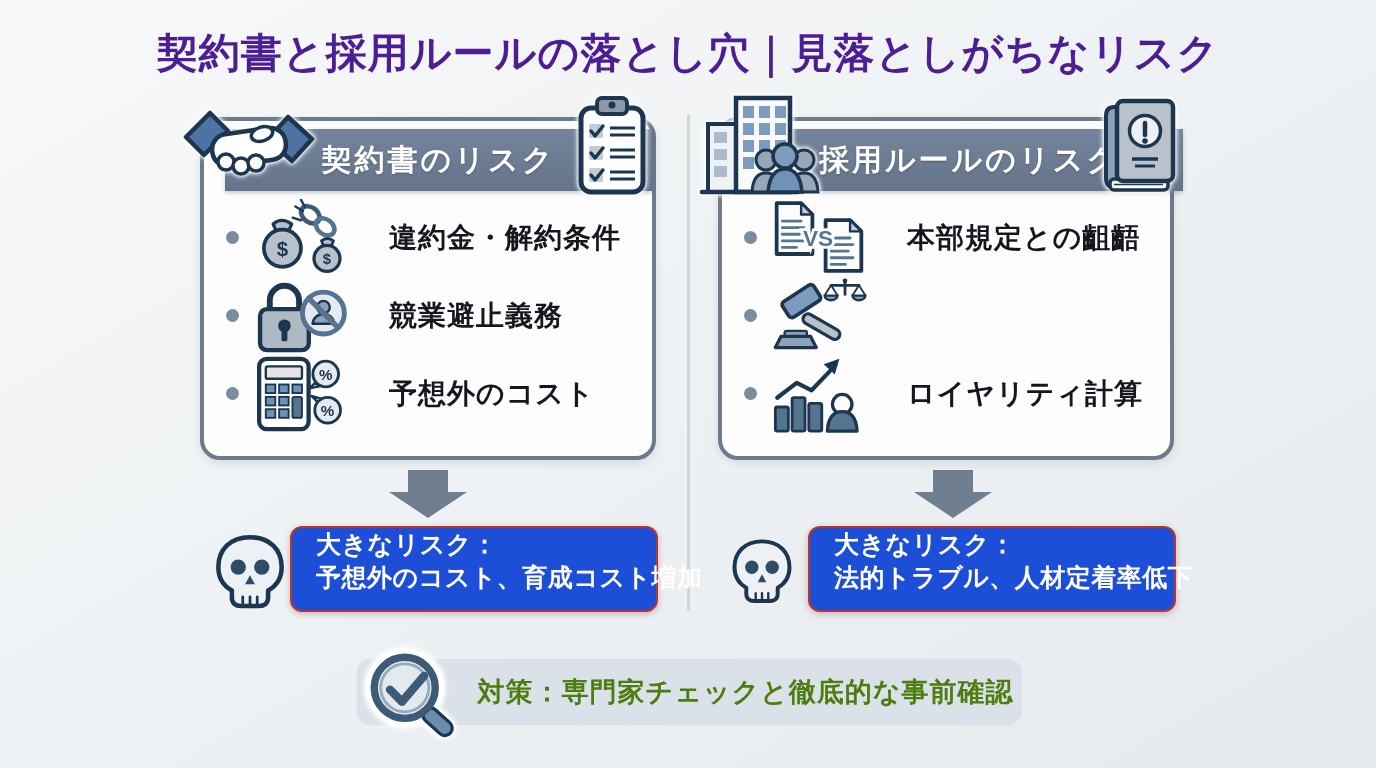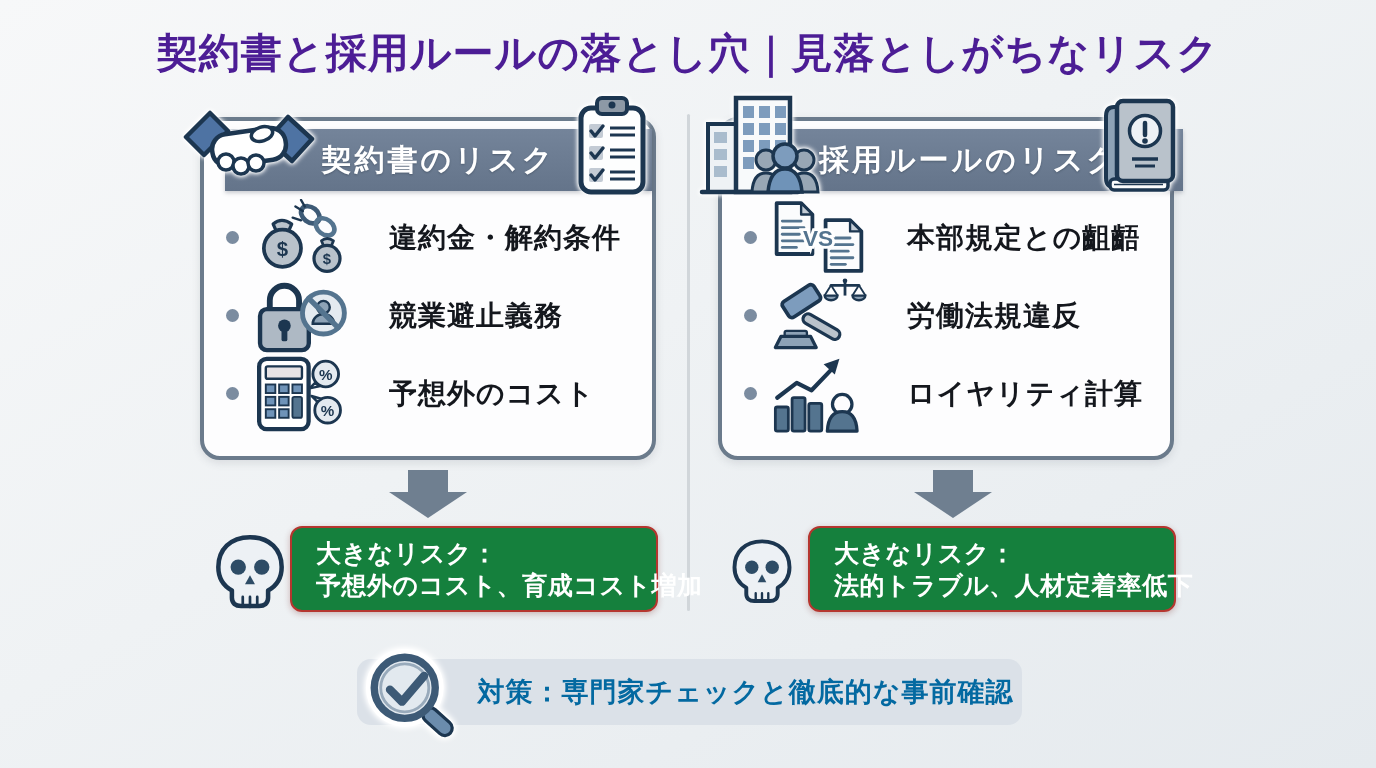--- a/index.html
+++ b/index.html
@@ -63,38 +63,38 @@
     background:#d1d6da; border-radius:2px;
   }
   .down-arrow { position:absolute; top:470px; }
   .down-arrow.left  { left:388px; }
   .down-arrow.right { left:913px; }
   .skull { position:absolute; }
   .skull.left  { left:212px; top:533px; }
   .skull.right { left:729px; top:536px; }
   .risk-box {
     position:absolute; top:526px; height:86px; width:368px;
-    background:#15803d; border:2px solid #b5362f; border-radius:12px;
-    display:flex; flex-direction:column; justify-content:center;
+    background:#1d4ed8; border:2px solid #b5362f; border-radius:12px;
+    display:flex; flex-direction:column; 
     padding:0 24px; box-shadow:0 2px 6px rgba(120,40,35,.3);
   }
   .risk-box.left  { left:290px; }
   .risk-box.right { left:808px; }
   .risk-line {
     color:#ffffff; font-size:25px; font-weight:700;
     line-height:1.3; letter-spacing:0.5px; white-space:nowrap;
   }
   .footer-bar {
     position:absolute; left:357px; top:659px; width:665px; height:66px;
     background:#dbe1e8; border-radius:14px;
     display:flex; align-items:center; justify-content:center;
     padding-left:112px;
   }
   .footer-label {
-    font-size:27px; font-weight:800; color:#0369a1;
+    font-size:27px; font-weight:800; color:#4d7c0f;
     letter-spacing:1px; white-space:nowrap;
   }
   .magnifier { position:absolute; left:362px; top:649px; filter:drop-shadow(0 0 3px #fff) drop-shadow(0 0 2px #fff); }
 </style>
 </head>
 <body>
 
 <div class="title">契約書と採用ルールの落とし穴｜見落としがちなリスク</div>
 
 <div class="card left">
@@ -211,21 +211,20 @@
           <line x1="64" y1="9" x2="94" y2="9" stroke="#1c3650" stroke-width="3" stroke-linecap="round"></line>
           <path d="M64,9 l-7,11 M64,9 l7,11 M94,9 l-7,11 M94,9 l7,11" stroke="#1c3650" stroke-width="2"></path>
           <path d="M57,20 a7,5 0 0 0 14,0 z" fill="#8da2b6" stroke="#1c3650" stroke-width="2.5"></path>
           <path d="M87,20 a7,5 0 0 0 14,0 z" fill="#8da2b6" stroke="#1c3650" stroke-width="2.5"></path>
           <rect x="34" y="40" width="44" height="11" rx="5.5" transform="rotate(30 40 45)" fill="#b9c2cb" stroke="#1c3650" stroke-width="3.5"></rect>
           <rect x="12" y="16" width="40" height="20" rx="4" transform="rotate(-33 32 26)" fill="#7d9cbd" stroke="#1c3650" stroke-width="4"></rect>
           <rect x="14" y="58" width="24" height="6" rx="2" fill="#8da2b6" stroke="#1c3650" stroke-width="2.5"></rect>
           <polygon points="4,76 48,76 42,64 10,64" fill="#8da2b6" stroke="#1c3650" stroke-width="3.5" stroke-linejoin="round"></polygon>
         </svg>
       </span>
-      <span class="item-label">労働法規違反</span>
     </div>
 
     <div class="row">
       <span class="bullet"></span>
       <span class="item-icon">
         <svg viewBox="0 0 102 84" width="96" height="78">
           <rect x="4" y="56" width="14" height="26" rx="2" fill="#54748f" stroke="#1c3650" stroke-width="3"></rect>
           <rect x="22" y="46" width="14" height="36" rx="2" fill="#54748f" stroke="#1c3650" stroke-width="3"></rect>
           <rect x="40" y="52" width="14" height="30" rx="2" fill="#54748f" stroke="#1c3650" stroke-width="3"></rect>
           <polyline points="6,46 27,30 43,38 64,16" fill="none" stroke="#1c3650" stroke-width="4.5" stroke-linecap="round" stroke-linejoin="round"></polyline>

